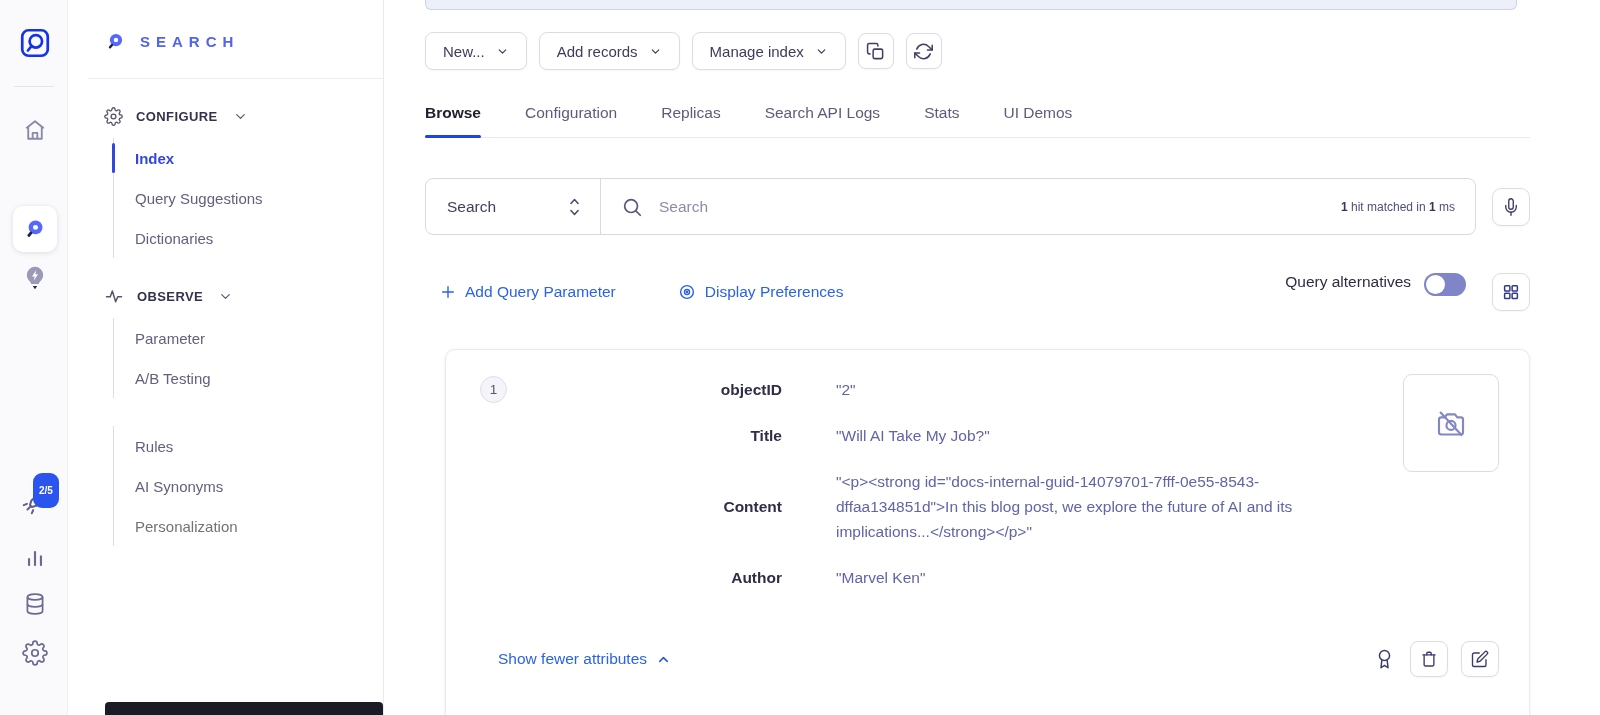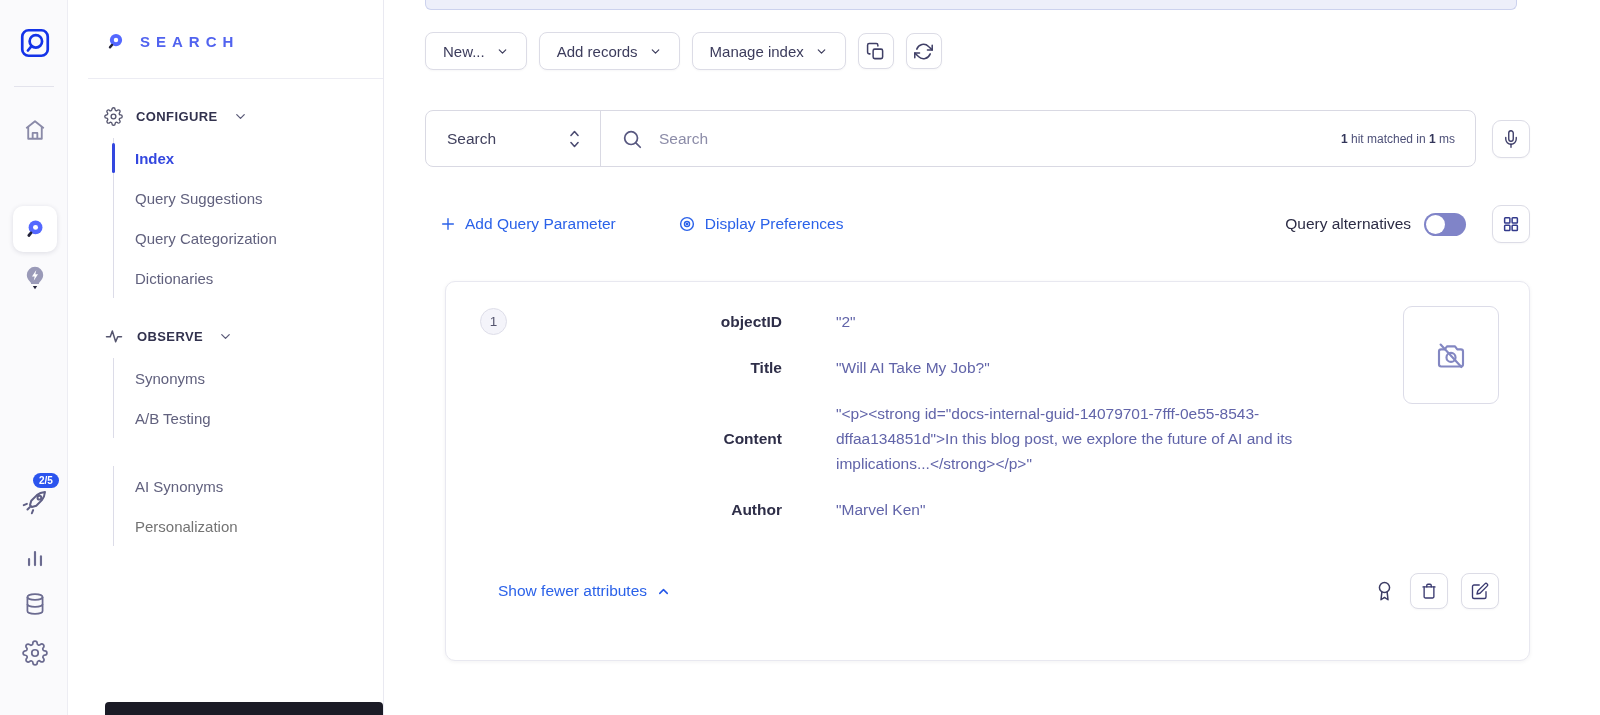--- a/index.html
+++ b/index.html
@@ -5,21 +5,21 @@
   * { margin:0; padding:0; box-sizing:border-box; }
   html,body { width:1600px; height:715px; }
   body { font-family:"Liberation Sans","DejaVu Sans",sans-serif; background:#fff; }
   #app { position:relative; width:1600px; height:715px; background:#fff; overflow:hidden; }
 
   
   .rail { position:absolute; left:0; top:0; width:68px; height:715px; background:#fafafc; border-right:1px solid #ededf3; }
   .rail-divider { position:absolute; left:14px; top:86px; width:40px; border-top:1px solid #e3e3ec; }
   .rail-ic { position:absolute; display:flex; align-items:center; justify-content:center; cursor:pointer; }
   .search-card { left:13px; top:206px; width:44px; height:46px; background:#fff; border-radius:10px; box-shadow:0 1px 5px rgba(40,42,80,.14); }
-  .rail-badge { position:absolute; left:33px; top:473px; background:#2b54ee; color:#fff; font-size:10px; font-weight:700; padding:2px 6px; border-radius:9px; line-height:1.1; z-index:2; }
+  .rail-badge { position:absolute; left:33px; top:473px; background:#2b54ee; color:#fff; font-size:10px; font-weight:700; padding:12px 6px; border-radius:9px; line-height:1.1; z-index:2; }
 
   
   .sidebar { position:absolute; left:68px; top:0; width:316px; height:715px; background:#fff; border-right:1px solid #e9e9f1; }
   .sb-header { display:flex; align-items:center; gap:13px; padding:30px 0 0 36px; }
   .sb-product { color:#5163ef; font-size:15px; font-weight:700; letter-spacing:6px; }
   .sb-divider { margin:25px 0 0 20px; border-top:1px solid #ececf3; }
   .sb-section { margin-top:28px; }
   .sb-section-head { display:flex; align-items:center; padding-left:36px; cursor:pointer; }
   .sb-section-label { margin-left:13px; font-size:13px; font-weight:700; color:#32324e; letter-spacing:.4px; }
   .sb-section-head .chev { margin-left:15px; }
@@ -52,21 +52,21 @@
   .search-input-wrap { flex:1; display:flex; align-items:center; padding:0 20px; gap:16px; }
   .search-input-wrap input { flex:1; border:none; outline:none; font-size:15.5px; color:#33334e; font-family:inherit; background:transparent; }
   .search-input-wrap input::placeholder { color:#8c8ca8; }
   .hits-info { white-space:nowrap; font-size:12px; color:#4d5078; }
   .hits-info b { font-weight:700; color:#33365a; }
   .mic-btn { margin-left:16px; width:38px; height:38px; border-radius:9px; }
 
   .params-row { margin-top:38px; display:flex; align-items:center; padding-left:15px; }
   .link { display:flex; align-items:center; gap:9px; color:#2b62e9; font-size:15.5px; cursor:pointer; }
   .link + .link { margin-left:62px; }
-  .alt-group { margin-left:auto; display:flex; align-items:center; }
+  .alt-group { margin-left:auto; display:flex; align-items:flex-start; }
   .alt-label { font-size:15.5px; color:#2c2c45; }
   .toggle { margin-left:13px; width:42px; height:23px; border-radius:12px; background:#8084c8; position:relative; cursor:pointer; }
   .toggle .knob { position:absolute; left:2px; top:2px; width:19px; height:19px; border-radius:50%; background:#fff; }
   .grid-btn { margin-left:26px; width:38px; height:38px; border-radius:9px; }
 
   .hit-card { position:relative; margin-top:38px; margin-left:20px; width:1085px; height:380px; background:#fff; border:1px solid #e8e8f0; border-radius:10px; box-shadow:0 1px 4px rgba(35,38,59,.06); }
   .rank-badge { position:absolute; left:34px; top:26px; width:27px; height:27px; border-radius:50%; background:#f4f4fa; border:1px solid #dedee9; display:flex; align-items:center; justify-content:center; font-size:13.5px; color:#55556e; }
   .attr-grid { display:grid; grid-template-columns:336px 530px; column-gap:54px; row-gap:21px; padding-top:27px; align-items:center; }
   .attr-name { text-align:right; font-size:15.5px; font-weight:700; color:#2e2e48; }
   .attr-value { font-size:15.5px; color:#6164a9; line-height:25px; word-break:break-word; }
@@ -169,47 +169,47 @@
         <span class="sb-section-label">CONFIGURE</span>
         <span class="chev">
           <svg width="15" height="15" viewBox="0 0 24 24" fill="none" stroke="#5a5a78" stroke-width="2" stroke-linecap="round" stroke-linejoin="round">
               <polyline points="6 9 12 15 18 9"></polyline>
             </svg>
         </span>
       </div>
       <div class="sb-items">
         <div class="sb-item active">Index</div>
         <div class="sb-item">Query Suggestions</div>
-        <div class="sb-item">Query Categorization</div>
         <div class="sb-item">Dictionaries</div>
       </div>
     </div>
 
     <div class="sb-section">
       <div class="sb-section-head">
         <span>
           <svg width="20" height="20" viewBox="0 0 24 24" fill="none" stroke="#55556e" stroke-width="1.8" stroke-linecap="round" stroke-linejoin="round">
               <polyline points="3 13 7.5 13 10 6 14 19 16.5 13 21 13"></polyline>
             </svg>
         </span>
         <span class="sb-section-label">OBSERVE</span>
         <span class="chev">
           <svg width="15" height="15" viewBox="0 0 24 24" fill="none" stroke="#5a5a78" stroke-width="2" stroke-linecap="round" stroke-linejoin="round">
               <polyline points="6 9 12 15 18 9"></polyline>
             </svg>
         </span>
       </div>
       <div class="sb-items">
-        <div class="sb-item">Synonyms</div>
+        <div class="sb-item">Parameter</div>
         <div class="sb-item">A/B Testing</div>
       </div>
     </div>
 
     <div class="sb-section">
       <div class="sb-items">
+        <div class="sb-item">Rules</div>
         <div class="sb-item">AI Synonyms</div>
         <div class="sb-item disabled">Personalization</div>
       </div>
     </div>
 
     <div class="sb-bottom-bar"></div>
   </div>
 
   <div class="main">
     <div class="main-inner">
@@ -243,20 +243,28 @@
         </button>
         <button class="icon-btn">
           <svg width="19" height="19" viewBox="0 0 24 24" fill="none" stroke="#3f3f66" stroke-width="1.9" stroke-linecap="round" stroke-linejoin="round">
             <polyline points="23 4 23 10 17 10"></polyline>
               <polyline points="1 20 1 14 7 14"></polyline>
             <path d="M3.51 9a9 9 0 0 1 14.85-3.36L23 10M1 14l4.64 4.36A9 9 0 0 0 20.49 15"></path>
           </svg>
         </button>
       </div>
 
+      <div class="tabs">
+        <div class="tab active">Browse</div>
+        <div class="tab">Configuration</div>
+        <div class="tab">Replicas</div>
+        <div class="tab">Search API Logs</div>
+        <div class="tab">Stats</div>
+        <div class="tab">UI Demos</div>
+      </div>
 
       <div class="search-row">
         <div class="search-box">
           <div class="mode-select">
             <span>Search</span>
             <svg width="17" height="22" viewBox="0 0 24 30" fill="none" stroke="#4a4a70" stroke-width="2.2" stroke-linecap="round" stroke-linejoin="round">
               <polyline points="7 10 12 4.5 17 10"></polyline>
                 <polyline points="7 20 12 25.5 17 20"></polyline>
             </svg>
           </div>

